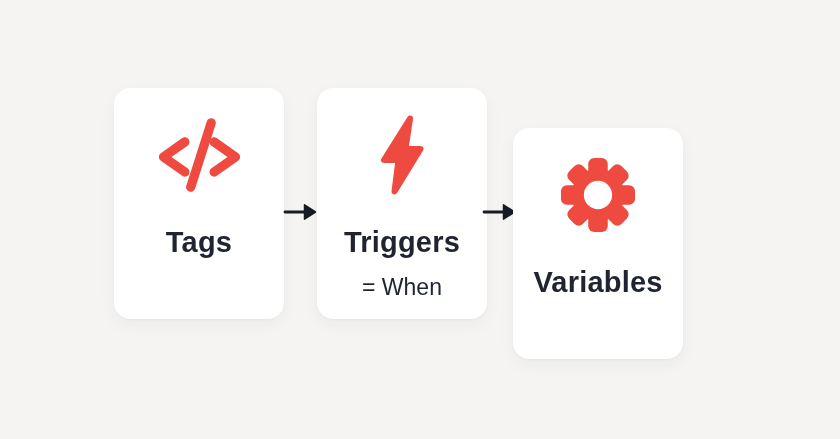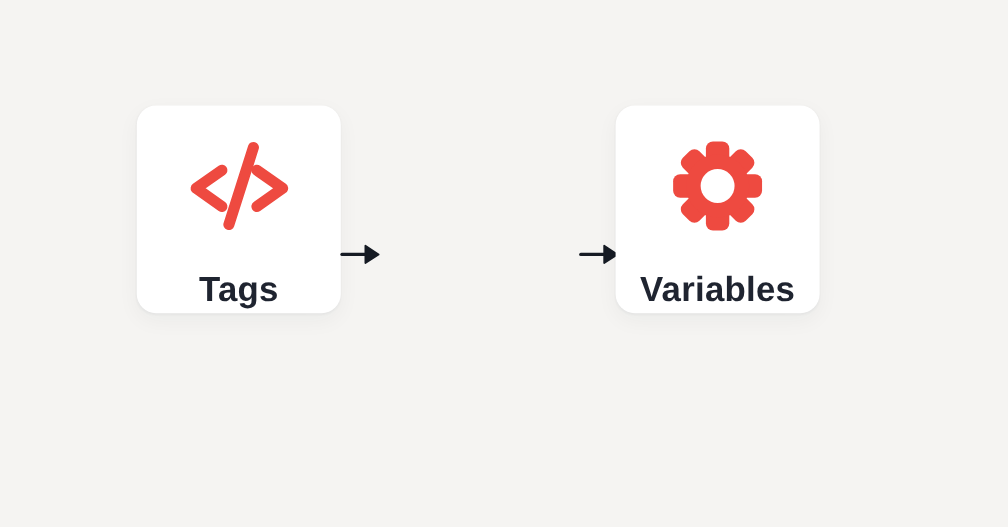--- a/index.html
+++ b/index.html
@@ -12,33 +12,33 @@
     position: relative;
     width: 840px;
     height: 439px;
     background: #F5F4F2;
     overflow: hidden;
   }
   .card {
     position: absolute;
     top: 88px;
     width: 170px;
-    height: 173px;
+    height: 231px;
     background: #FFFFFF;
     border-radius: 16px;
     box-shadow: 0 1px 2px rgba(30,36,48,0.04), 0 6px 18px rgba(30,36,48,0.045);
     display: flex;
     flex-direction: column;
     align-items: center;
     padding-top: 28px;
     box-sizing: border-box;
   }
   .card.c1 { left: 114px; }
   .card.c2 { left: 317px; }
-  .card.c3 { left: 513px; }
+  .card.c3 { left: 513px; margin-top: 40px; }
 
   .icon-wrap {
     height: 82px;
     display: flex;
     align-items: center;
     justify-content: center;
   }
   .card-title {
     margin-top: 30px;
     font-size: 29px;
@@ -81,20 +81,31 @@
     <div class="card-title">Tags</div>
   </div>
 
   <div class="flow-arrow a1">
     <svg width="34" height="26" viewBox="0 0 34 26">
       <line x1="2" y1="13" x2="23" y2="13" stroke="#161B24" stroke-width="2.8" stroke-linecap="round"></line>
       <path d="M21.5 5.8 L32.5 13 L21.5 20.2 Z" fill="#161B24" stroke="#161B24" stroke-width="1.5" stroke-linejoin="round"></path>
     </svg>
   </div>
 
+  <div class="card c2">
+    <div class="icon-wrap">
+      <span>
+        <svg width="52" height="80" viewBox="0 0 52 80">
+          <path d="M34 3.5 L8 45 L22.5 45 L18.5 76.5 L44.5 34 L29.5 34 Z" fill="#EE4A40" stroke="#EE4A40" stroke-width="6" stroke-linejoin="round" stroke-linecap="round"></path>
+        </svg>
+      </span>
+    </div>
+    <div class="card-title">Triggers</div>
+    <div class="card-subtitle">= When</div>
+  </div>
 
   <div class="flow-arrow a2">
     <svg width="34" height="26" viewBox="0 0 34 26">
       <line x1="2" y1="13" x2="23" y2="13" stroke="#161B24" stroke-width="2.8" stroke-linecap="round"></line>
       <path d="M21.5 5.8 L32.5 13 L21.5 20.2 Z" fill="#161B24" stroke="#161B24" stroke-width="1.5" stroke-linejoin="round"></path>
     </svg>
   </div>
 
   <div class="card c3">
     <div class="icon-wrap">

